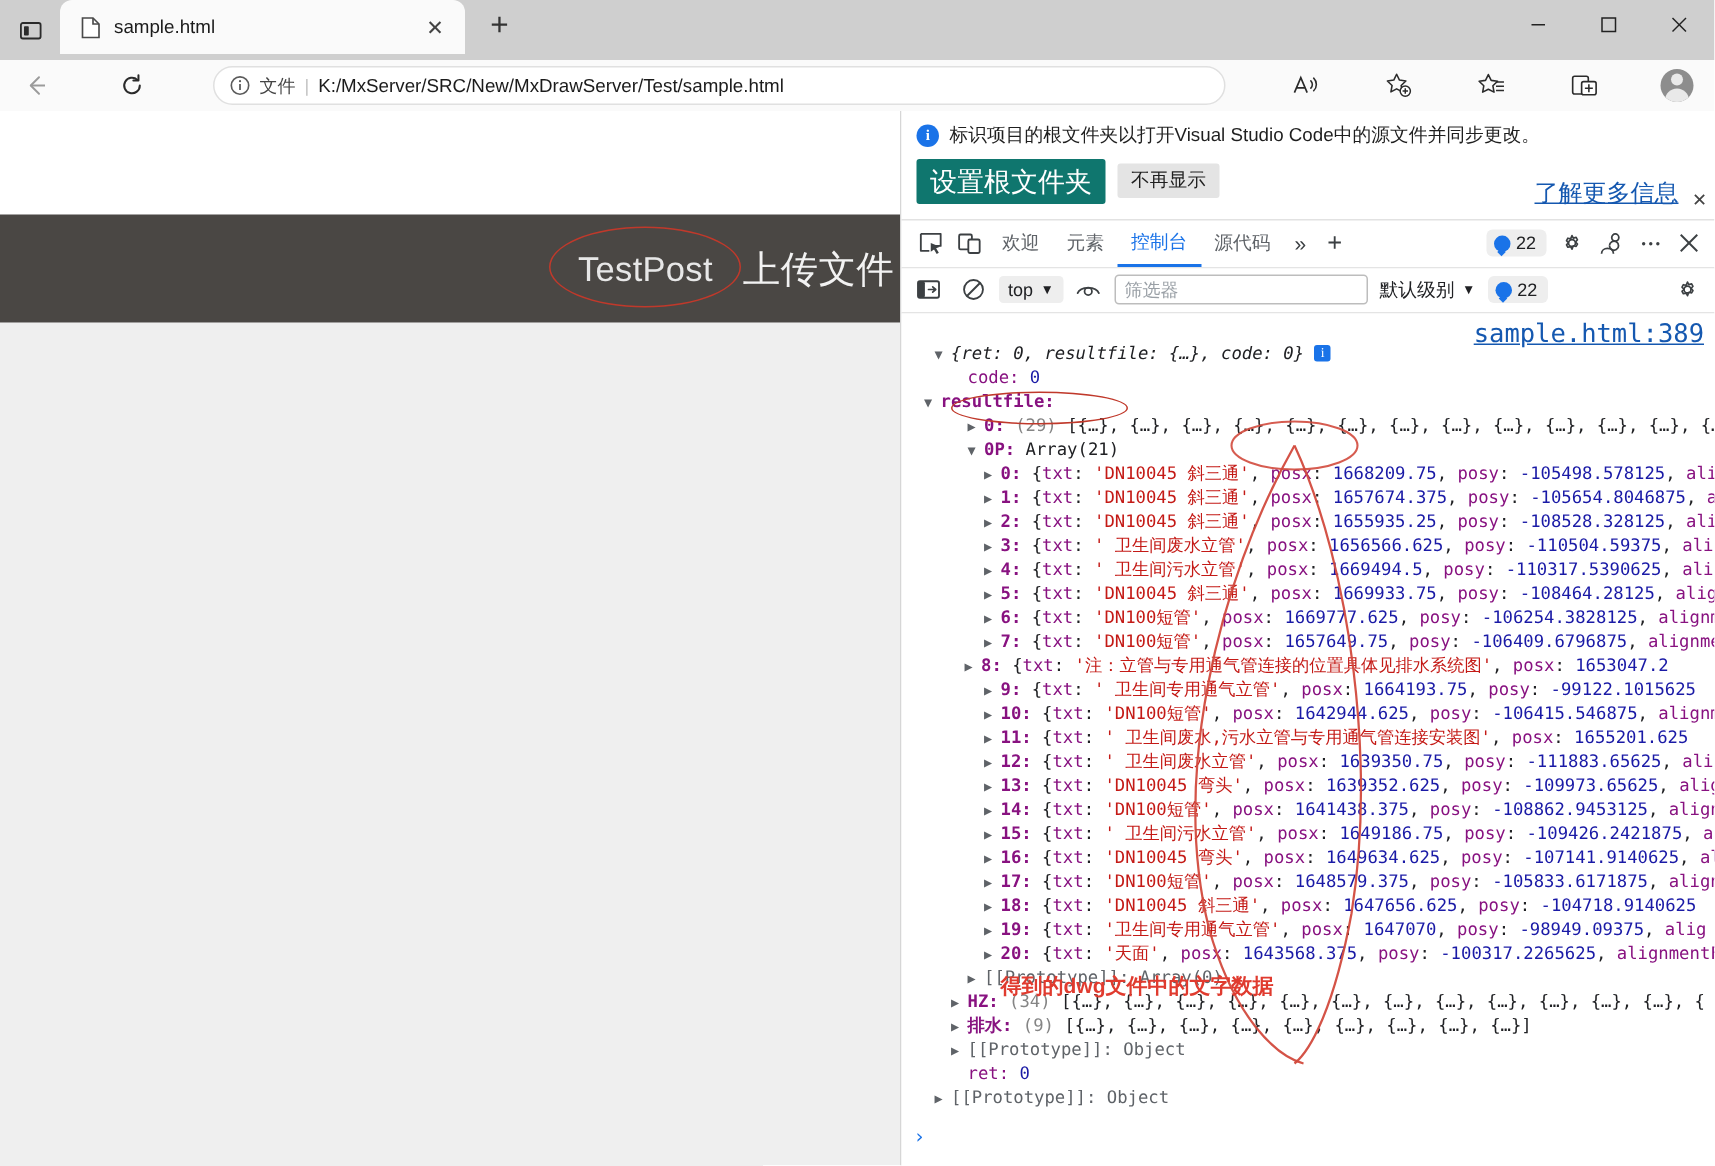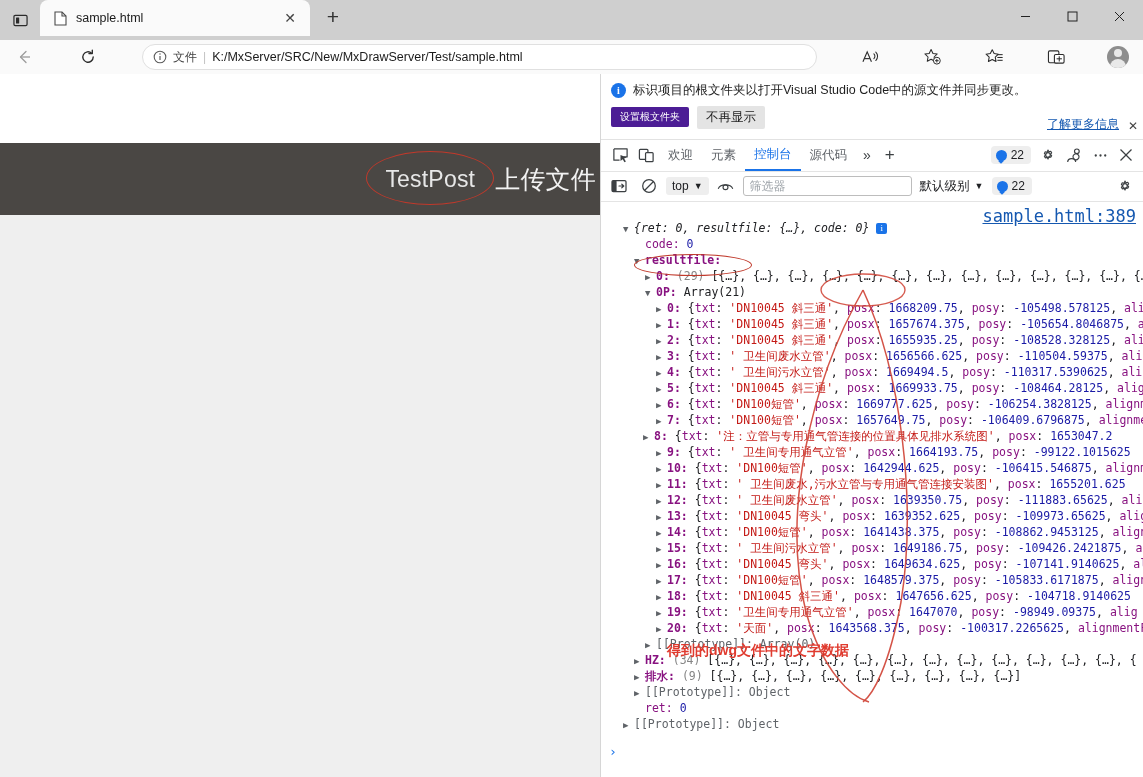--- a/index.html
+++ b/index.html
@@ -124,29 +124,29 @@
   }
   .dt-banner-row1 { display:flex; align-items:flex-start; gap:7px; }
   .bluedot {
     flex:0 0 15px; width:15px; height:15px; border-radius:50%; background:#1a73e8;
     color:#fff; font-size:10px; font-weight:bold; display:flex; align-items:center;
     justify-content:center; margin-top:1px; font-family:"Liberation Serif", serif;
   }
   .dt-banner-text { font-size:12.5px; color:#1f1f1f; line-height:1.35; }
   .dt-banner-row2 { display:flex; align-items:center; gap:8px; margin-top:7px; }
   .btn-primary {
-    background:#4c1d95; color:#fff; font-size:10px; padding:3px 9px;
+    background:#0f766e; color:#fff; font-size:18px; padding:3px 9px;
     border:none; border-radius:2px; cursor:pointer;
   }
   .btn-plain {
     background:#e4e4e4; color:#1f1f1f; font-size:12.5px; padding:3px 9px;
     border:none; border-radius:2px; cursor:pointer;
   }
   .dt-banner-link {
-    position:absolute; right:24px; bottom:6px; font-size:12px; color:#1558b0;
+    position:absolute; right:24px; bottom:6px; font-size:16px; color:#1558b0;
     text-decoration:underline; cursor:pointer; white-space:nowrap;
   }
   .dt-banner-close {
     position:absolute; right:5px; bottom:6px; font-size:12px; color:#444; cursor:pointer;
   }
 
   
   .dt-tabbar {
     height:32px; display:flex; align-items:center; padding:0 4px 0 6px;
     border-bottom:1px solid #e4e4e4; background:#ffffff; gap:0px;
@@ -468,21 +468,21 @@
       <div style="height:18px"></div>
 
       <div class="crow" style="padding-left:22px">
         <span class="arrow open"></span><span class="k-italic">{ret: 0, resultfile: {…}, code: 0}</span> <span class="infobadge">i</span>
       </div>
 
       <div class="crow" style="padding-left:44px">
         <span class="k-name">code:</span> <span class="k-num">0</span>
       </div>
 
-      <div class="crow" style="padding-left:33px">
+      <div class="crow" style="padding-left:15px">
         <span class="arrow open"></span><span class="k-name" style="font-weight:bold">resultfile:</span>
       </div>
 
       <div class="crow" style="padding-left:44px">
         <span class="arrow closed"></span><span class="k-idx">0:</span> <span class="k-gray">(29)</span> <span class="k-plain">[{…}, {…}, {…}, {…}, {…}, {…}, {…}, {…}, {…}, {…}, {…}, {…}, {…</span>
       </div>
 
       <div class="crow" style="padding-left:44px">
         <span class="arrow open"></span><span class="k-idx">0P:</span> <span class="k-plain">Array(21)</span>
       </div>

